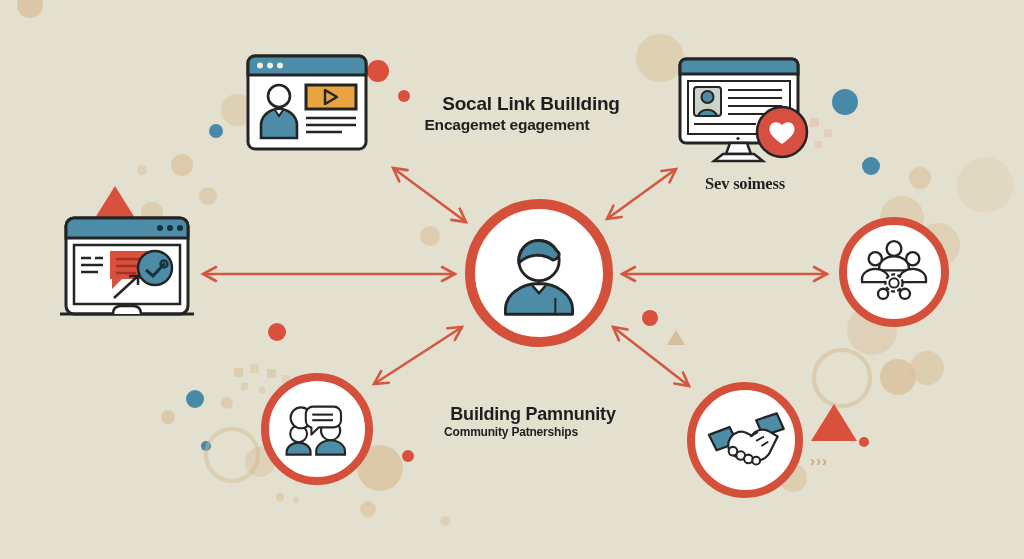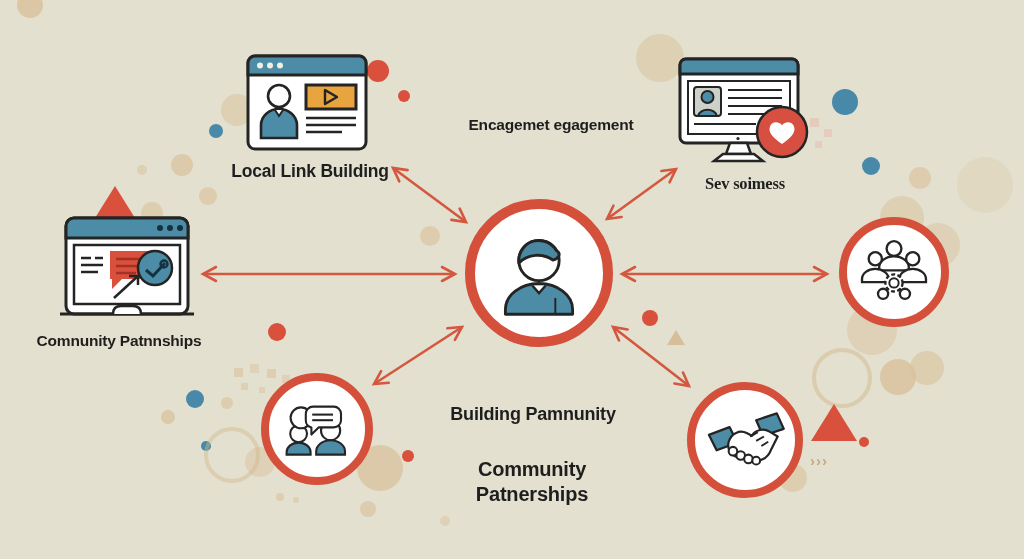--- a/index.html
+++ b/index.html
@@ -98,23 +98,23 @@
     <circle cx="34" cy="11.5" r="3" fill="#f2efe2"></circle>
     <circle cx="33" cy="42" r="11" fill="#ffffff" stroke="#242424" stroke-width="2.6"></circle>
     <path d="M15 84 v-13 a18 16 0 0 1 36 0 v13 z" fill="#4d8ca6" stroke="#242424" stroke-width="2.6"></path>
     <path d="M29 56 l4 6 l4 -6" fill="#ffffff" stroke="#242424" stroke-width="2"></path>
     <rect x="60" y="31" width="50" height="24" fill="#e8a43e" stroke="#242424" stroke-width="3"></rect>
     <path d="M79 36 v14 l12 -7 z" fill="none" stroke="#242424" stroke-width="2.4" stroke-linejoin="round"></path>
     <line x1="60" y1="64" x2="110" y2="64" stroke="#242424" stroke-width="2.4"></line>
     <line x1="60" y1="71" x2="110" y2="71" stroke="#242424" stroke-width="2.4"></line>
     <line x1="60" y1="78" x2="96" y2="78" stroke="#242424" stroke-width="2.4"></line>
   </svg>
-  <div class="lbl" style="left:210px;top:161px;width:200px;font-size:17.5px;">Local Link Building</div>
-
-  <div class="lbl" style="left:445px;top:115px;width:212px;font-size:15.5px;">Encagemet egagement</div>
+
+  <div class="lbl" style="left:425px;top:92px;width:212px;font-size:19px;">Socal Link Buillding</div>
+  <div class="lbl" style="left:401px;top:115px;width:212px;font-size:15.5px;">Encagemet egagement</div>
 
   <svg class="abs" style="left:672px;top:56px;" width="140" height="112" viewBox="0 0 140 112">
     <rect x="8" y="3" width="118" height="84" rx="6" fill="#ffffff" stroke="#242424" stroke-width="3"></rect>
     <path d="M8 9 a6 6 0 0 1 6 -6 h106 a6 6 0 0 1 6 6 v9 H8 z" fill="#4d8ca6" stroke="#242424" stroke-width="3"></path>
     <rect x="16" y="25" width="102" height="53" fill="#ffffff" stroke="#242424" stroke-width="2"></rect>
     <rect x="22" y="31" width="27" height="29" rx="3" fill="#ccd2ca" stroke="#242424" stroke-width="2"></rect>
     <circle cx="35.5" cy="41" r="6" fill="#4d8ca6" stroke="#242424" stroke-width="2"></circle>
     <path d="M26 60 a10 9 0 0 1 19 0 z" fill="#4d8ca6" stroke="#242424" stroke-width="2"></path>
     <line x1="56" y1="34" x2="110" y2="34" stroke="#242424" stroke-width="2.2"></line>
     <line x1="56" y1="42" x2="110" y2="42" stroke="#242424" stroke-width="2.2"></line>
@@ -145,21 +145,20 @@
     <line x1="58" y1="50" x2="84" y2="50" stroke="#a33225" stroke-width="2.5"></line>
     <line x1="58" y1="57" x2="78" y2="57" stroke="#a33225" stroke-width="2.5"></line>
     <path d="M56 82 L80 60" stroke="#242424" stroke-width="2.5" fill="none"></path>
     <path d="M71 60 h9 v9" stroke="#242424" stroke-width="2.5" fill="none"></path>
     <circle cx="97" cy="52" r="17" fill="#4d8ca6" stroke="#242424" stroke-width="2.5"></circle>
     <path d="M88 54 l7 6 l12 -13" fill="none" stroke="#15323f" stroke-width="3"></path>
     <circle cx="106" cy="48" r="3.5" fill="none" stroke="#15323f" stroke-width="2.4"></circle>
     <path d="M2 98 h134" stroke="#242424" stroke-width="3"></path>
     <path d="M55 98 q0 -8 8 -8 h12 q8 0 8 8" fill="#ffffff" stroke="#242424" stroke-width="2.5"></path>
   </svg>
-  <div class="lbl" style="left:19px;top:331px;width:200px;font-size:15.5px;">Comnunity Patnnships</div>
 
   <div class="node-circle" style="left:465px;top:199px;width:148px;height:148px;border-width:10px;">
     <svg width="96" height="96" viewBox="0 0 100 100">
       <circle cx="50" cy="37" r="21" fill="#ffffff" stroke="#242424" stroke-width="3"></circle>
       <path d="M29 35 a21 21 0 0 1 39 -8.5 c2.5 1.5 3.5 4 2.5 6 c-1 2 -3.5 3.5 -6 4 a28 28 0 0 0 -35.5 3 z" fill="#4a87a0" stroke="#242424" stroke-width="3" stroke-linejoin="round"></path>
       <path d="M15 93 v-5 a35 27 0 0 1 70 0 v5 z" fill="#4d8ca6" stroke="#242424" stroke-width="3" stroke-linejoin="round"></path>
       <path d="M43 63 l7 8 l7 -8" fill="#ffffff" stroke="#242424" stroke-width="2.5"></path>
       <line x1="67" y1="76" x2="67" y2="93" stroke="#242424" stroke-width="2"></line>
     </svg>
   </div>
@@ -188,21 +187,21 @@
       <circle cx="30" cy="36" r="13" fill="#ffffff" stroke="#242424" stroke-width="2.6"></circle>
       <path d="M45 22 h26 a9 9 0 0 1 9 9 v8 a9 9 0 0 1 -9 9 h-19 l-9 9 v-9 a9 9 0 0 1 -7 -9 v-8 a9 9 0 0 1 9 -9 z" fill="#ffffff" stroke="#242424" stroke-width="2.6" stroke-linejoin="round"></path>
       <line x1="44" y1="32" x2="70" y2="32" stroke="#242424" stroke-width="2.6"></line>
       <line x1="44" y1="39" x2="70" y2="39" stroke="#242424" stroke-width="2.6"></line>
       <path d="M12 82 v-3 a15 12 0 0 1 30 0 v3 z" fill="#4d8ca6" stroke="#242424" stroke-width="2.6"></path>
       <path d="M49 82 v-4 a18 14 0 0 1 36 0 v4 z" fill="#4d8ca6" stroke="#242424" stroke-width="2.6"></path>
     </svg>
   </div>
 
   <div class="lbl" style="left:423px;top:403px;width:220px;font-size:18px;">Building Pamnunity</div>
-  <div class="lbl" style="left:422px;top:425px;width:220px;font-size:20px;margin-top:32px;">Community Patnerships</div>
+  <div class="lbl" style="left:401px;top:425px;width:220px;font-size:12px;">Community Patnerships</div>
 
   <div class="node-circle" style="left:687px;top:382px;width:116px;height:116px;border-width:8px;">
     <svg width="86" height="86" viewBox="0 0 100 100">
       <path d="M8 44 L32 35 L41 53 L17 62 Z" fill="#4d8ca6" stroke="#242424" stroke-width="2.6" stroke-linejoin="round"></path>
       <path d="M63 27 L87 19 L95 37 L71 45 Z" fill="#4d8ca6" stroke="#242424" stroke-width="2.6" stroke-linejoin="round"></path>
       <path d="M31 52 C34 42 44 38 52 42 L58 45 C62 38 72 36 78 40 L88 46 L80 62 C76 72 66 76 58 74 L42 70 C33 68 29 60 31 52 Z" fill="#ffffff" stroke="#242424" stroke-width="2.6" stroke-linejoin="round"></path>
       <circle cx="36" cy="63" r="5" fill="#ffffff" stroke="#242424" stroke-width="2.4"></circle>
       <circle cx="45" cy="68" r="5" fill="#ffffff" stroke="#242424" stroke-width="2.4"></circle>
       <circle cx="54" cy="72" r="5" fill="#ffffff" stroke="#242424" stroke-width="2.4"></circle>
       <circle cx="63" cy="74" r="4.5" fill="#ffffff" stroke="#242424" stroke-width="2.4"></circle>

